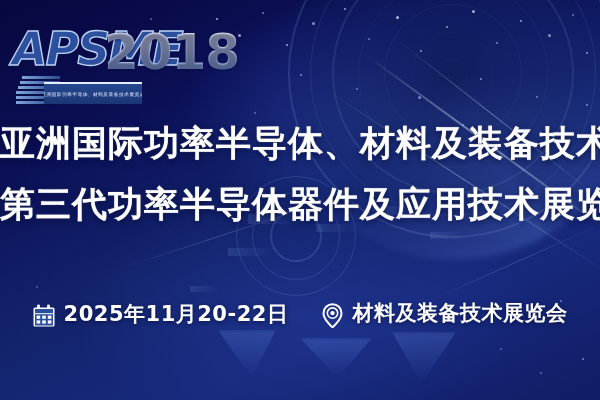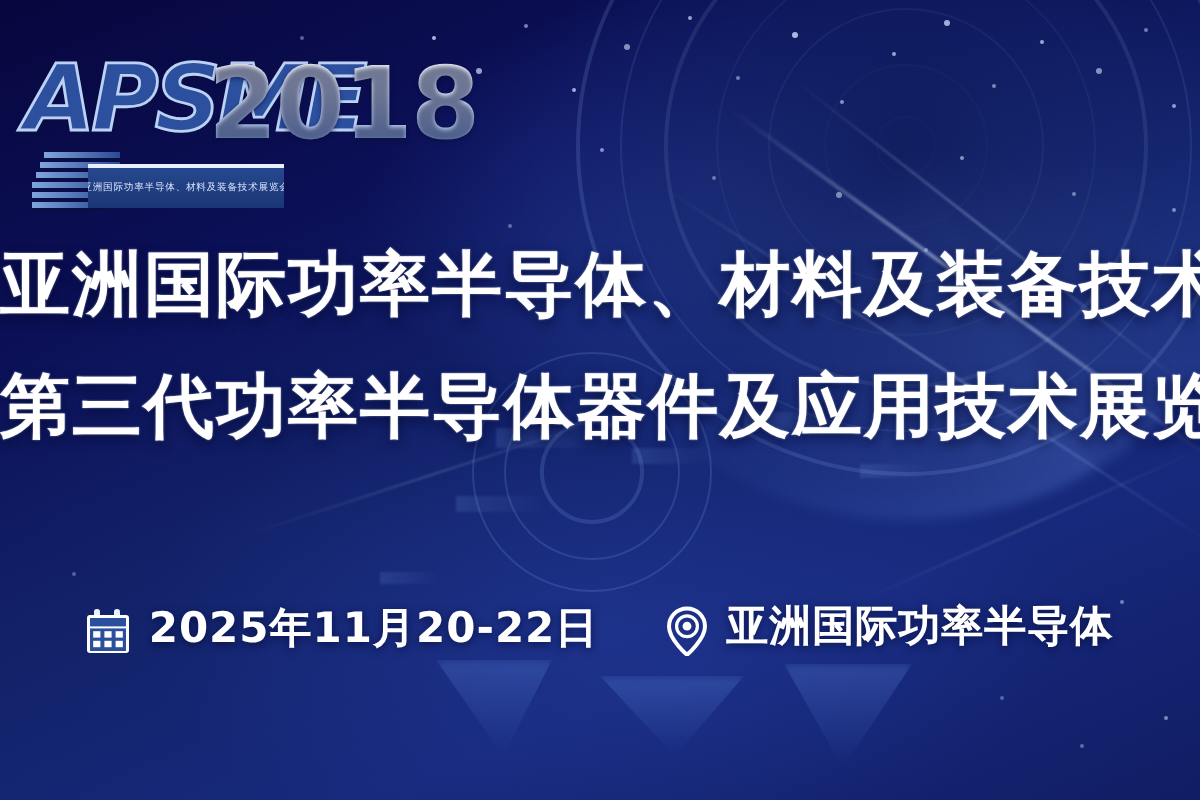--- a/index.html
+++ b/index.html
@@ -278,18 +278,18 @@
     </div>
 
     <div class="info-item">
       <span>
         <svg class="icon-svg" width="21" height="25" viewBox="0 0 21 25" aria-hidden="true">
           <path d="M10.5 1.2c-5 0-9 4-9 9 0 6.4 9 14.2 9 14.2s9-7.8 9-14.2c0-5-4-9-9-9z" fill="none" stroke="#ffffff" stroke-width="2"></path>
           <circle cx="10.5" cy="10.1" r="5.2" fill="none" stroke="#ffffff" stroke-width="1.6"></circle>
           <circle cx="10.5" cy="10.1" r="2.2" fill="#ffffff"></circle>
         </svg>
       </span>
-      <span class="info-text">亚洲国际功率半导体</span>
+      <span class="info-text">材料及装备技术展览会</span>
     </div>
 
   </div>
 
 </div>
 
 </body></html>

